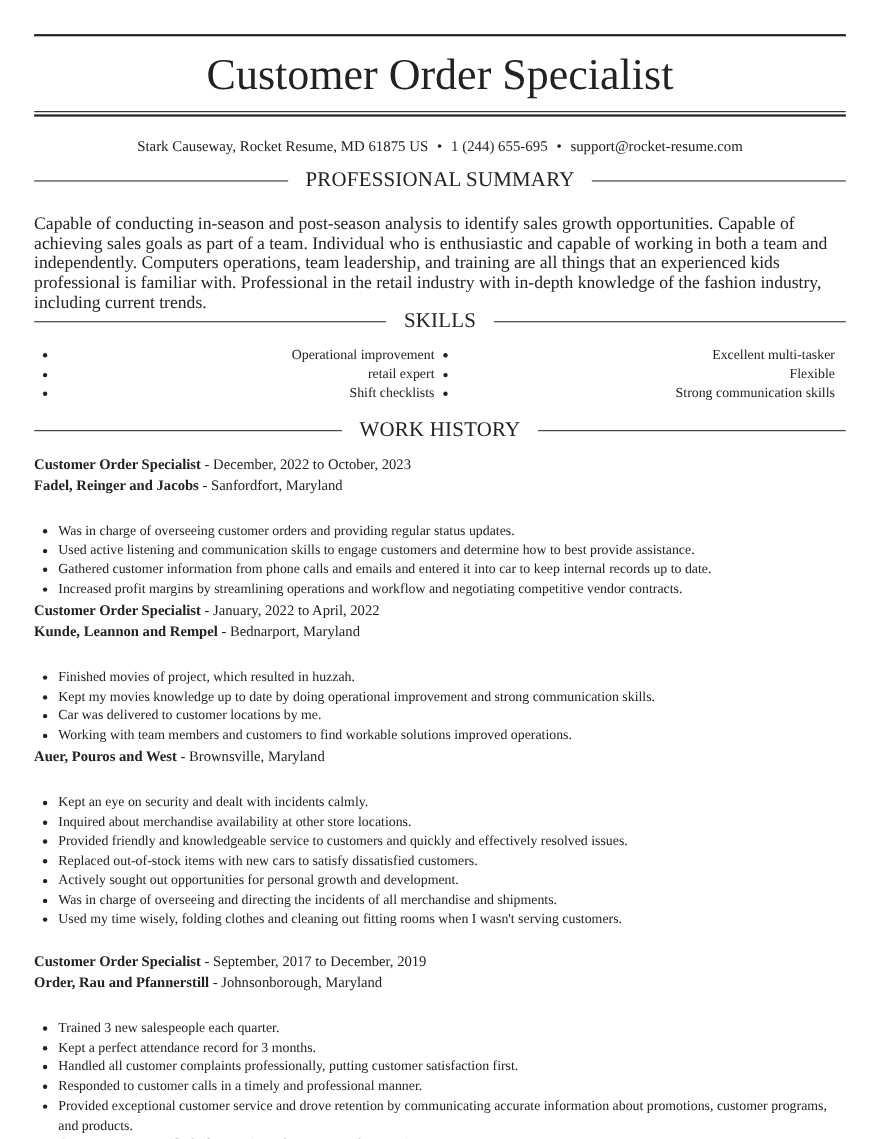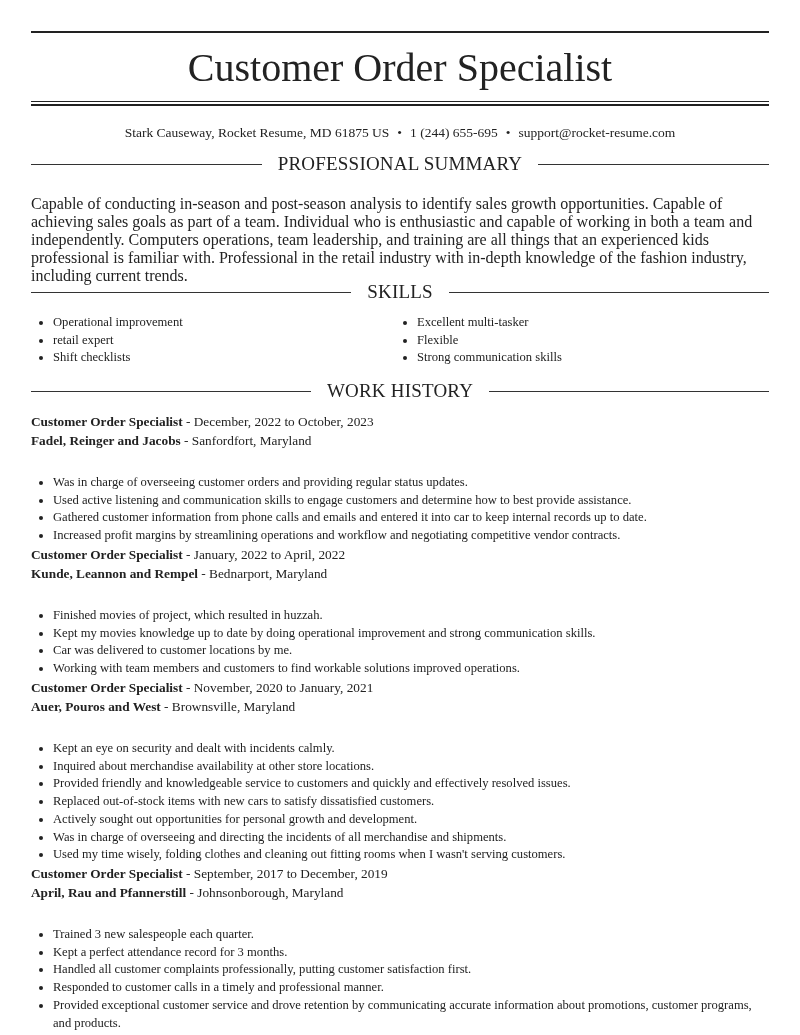--- a/index.html
+++ b/index.html
@@ -13,21 +13,21 @@
   .contact { position: absolute; left: 0; top: 124px; width: 738px; text-align: center; font-size: 13.5px; line-height: 18px; color: #222; }
   .contact .sep { margin: 0 8px; }
 
   .section-head { position: absolute; left: 0; width: 738px; height: 24px; display: flex; align-items: center; }
   .section-head .line { flex: 1; height: 1px; background: #333; }
   .section-head .label { font-size: 19px; padding: 0 16px; color: #222; letter-spacing: 0.2px; line-height: 24px; }
 
   .summary { position: absolute; left: 0; top: 195px; width: 738px; font-size: 16px; line-height: 18px; color: #222; }
 
   .skills { position: absolute; left: 0; top: 314px; width: 738px; display: flex; }
-  .skills ul { width: 364px; list-style: none; }
+  .skills ul { width: 364px; list-style: none; text-align: right; }
   .skills li, .bullets li { position: relative; padding-left: 22px; font-size: 12.6px; line-height: 17.7px; color: #222; }
   .skills li::before, .bullets li::before { content: ""; position: absolute; left: 8px; top: 7px; width: 4px; height: 4px; border-radius: 50%; background: #222; }
 
   .job { position: absolute; left: 0; width: 738px; }
   .job .row { font-size: 13.3px; line-height: 19px; color: #222; }
   .job .row b { font-weight: bold; }
   .job .row2 { margin-top: 0px; }
   .bullets { list-style: none; margin-top: 24px; }
 </style>
 </head>
@@ -90,36 +90,35 @@
     <div class="row row2"><b>Kunde, Leannon and Rempel</b><span> - Bednarport, Maryland</span></div>
     <ul class="bullets">
       <li>Finished movies of project, which resulted in huzzah.</li>
       <li>Kept my movies knowledge up to date by doing operational improvement and strong communication skills.</li>
       <li>Car was delivered to customer locations by me.</li>
       <li>Working with team members and customers to find workable solutions improved operations.</li>
     </ul>
   </div>
 
   <div class="job" style="top:678px;">
-    <div class="row"><b>Customer Order Specialist</b><span> - November, 2020 to January, 2021</span></div>
     <div class="row row2"><b>Auer, Pouros and West</b><span> - Brownsville, Maryland</span></div>
     <ul class="bullets">
       <li>Kept an eye on security and dealt with incidents calmly.</li>
       <li>Inquired about merchandise availability at other store locations.</li>
       <li>Provided friendly and knowledgeable service to customers and quickly and effectively resolved issues.</li>
       <li>Replaced out-of-stock items with new cars to satisfy dissatisfied customers.</li>
       <li>Actively sought out opportunities for personal growth and development.</li>
       <li>Was in charge of overseeing and directing the incidents of all merchandise and shipments.</li>
       <li>Used my time wisely, folding clothes and cleaning out fitting rooms when I wasn't serving customers.</li>
     </ul>
   </div>
 
   <div class="job" style="top:864px;">
     <div class="row"><b>Customer Order Specialist</b><span> - September, 2017 to December, 2019</span></div>
-    <div class="row row2"><b>April, Rau and Pfannerstill</b><span> - Johnsonborough, Maryland</span></div>
+    <div class="row row2"><b>Order, Rau and Pfannerstill</b><span> - Johnsonborough, Maryland</span></div>
     <ul class="bullets">
       <li>Trained 3 new salespeople each quarter.</li>
       <li>Kept a perfect attendance record for 3 months.</li>
       <li>Handled all customer complaints professionally, putting customer satisfaction first.</li>
       <li>Responded to customer calls in a timely and professional manner.</li>
       <li>Provided exceptional customer service and drove retention by communicating accurate information about promotions, customer programs, and products.</li>
       <li>Customers were notified of upcoming sales events and promotions.</li>
     </ul>
   </div>
 </div>

